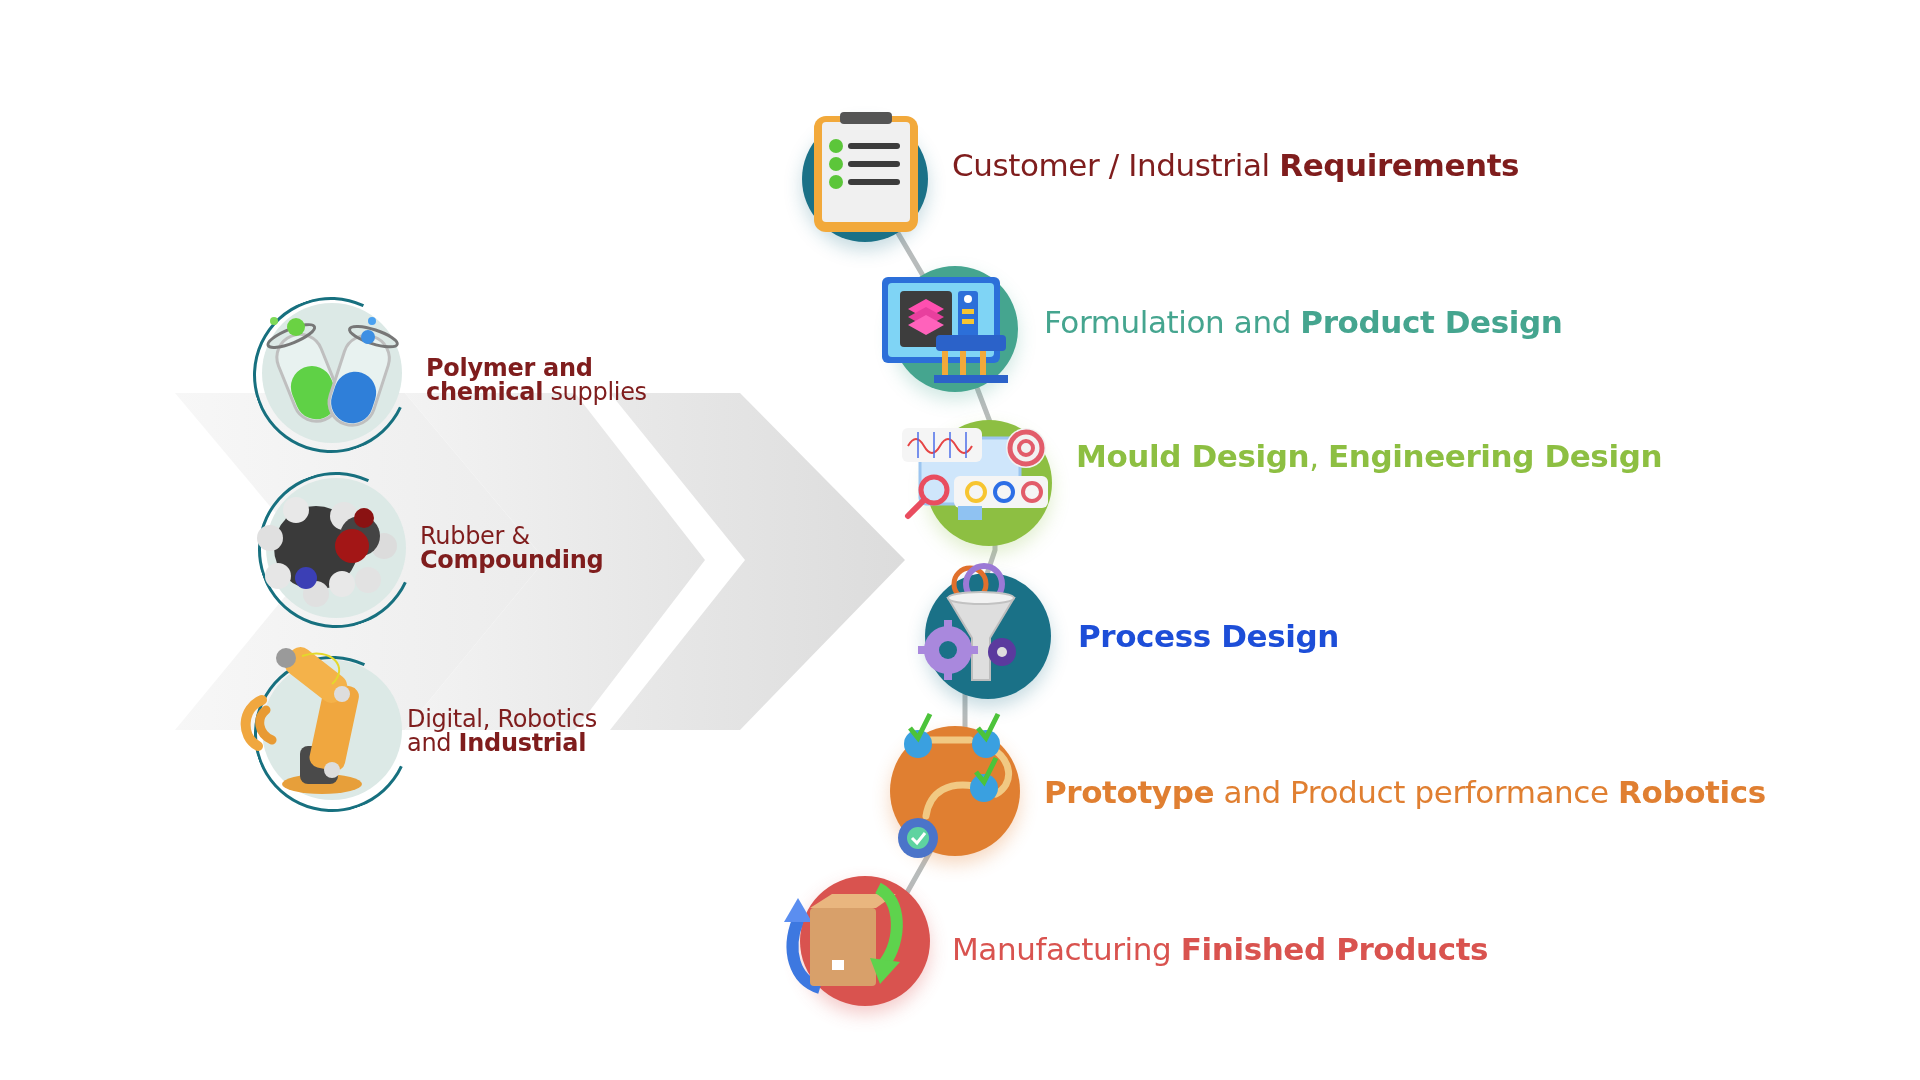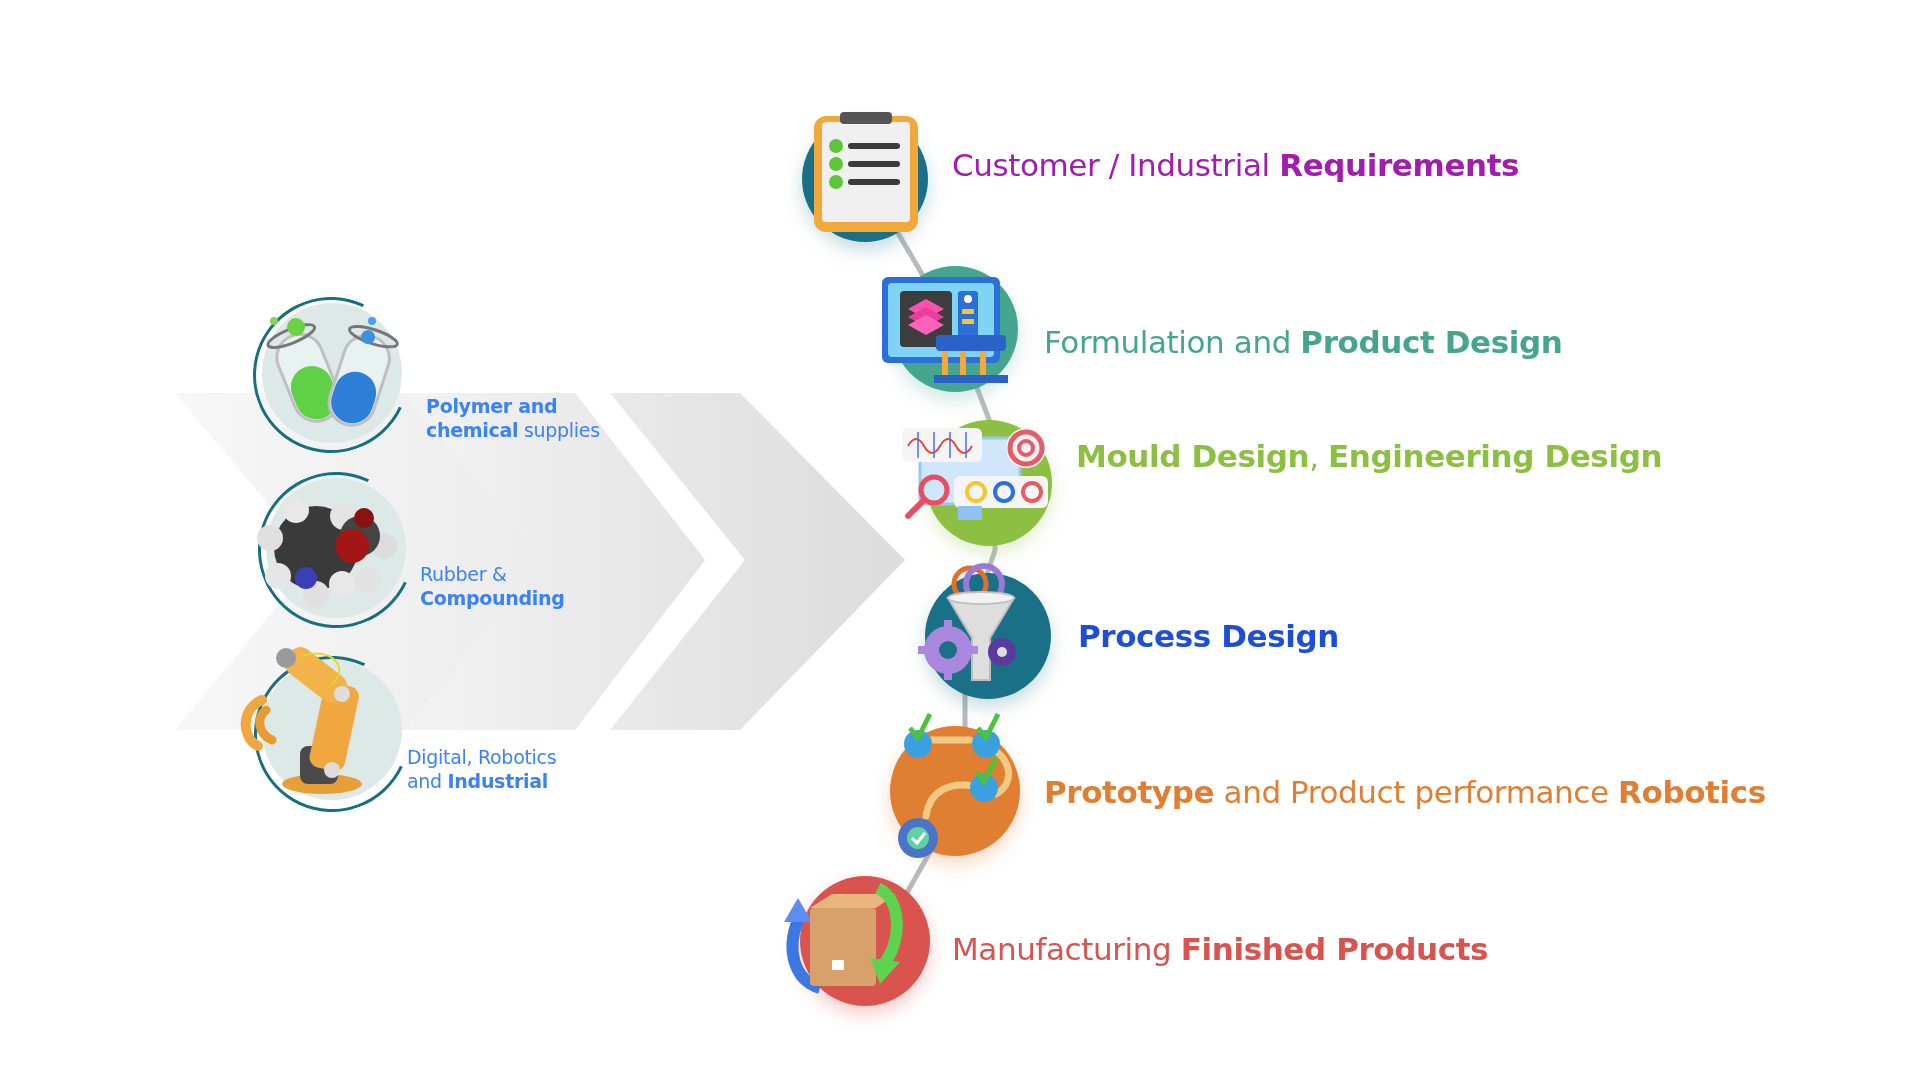--- a/index.html
+++ b/index.html
@@ -13,22 +13,22 @@
   .left-circle {
     position: absolute; width: 140px; height: 140px; border-radius: 50%;
     background: #dce9e6;
   }
   .left-ring {
     position: absolute; width: 150px; height: 150px; border-radius: 50%;
     border: 3px solid #17707f; border-right-color: transparent;
     transform: rotate(-20deg);
   }
   .left-label {
-    position: absolute; font-family: "DejaVu Sans", sans-serif; font-size: 19px;
-    line-height: 24px; color: #3b82f6; letter-spacing: -0.3px; margin-top: 38px;
+    position: absolute; font-family: "DejaVu Sans", sans-serif; font-size: 24px;
+    line-height: 24px; color: #7f1d1d; letter-spacing: -0.3px;
   }
   .left-label b { font-weight: bold; }
   
   .step-circle {
     position: absolute; width: 126px; height: 126px; border-radius: 50%;
   }
   .step-label {
     position: absolute; font-family: "DejaVu Sans", sans-serif; font-size: 31px;
     line-height: 44px; white-space: nowrap; letter-spacing: -0.4px;
   }
@@ -136,21 +136,21 @@
     <rect x="4" y="6" width="104" height="116" rx="12" fill="#f2a93b"></rect>
     <rect x="12" y="12" width="88" height="100" rx="4" fill="#f0f0f0"></rect>
     <rect x="30" y="2" width="52" height="12" rx="4" fill="#555"></rect>
     <circle cx="26" cy="36" r="7" fill="#5cc63a"></circle>
     <circle cx="26" cy="54" r="7" fill="#5cc63a"></circle>
     <circle cx="26" cy="72" r="7" fill="#5cc63a"></circle>
     <rect x="38" y="33" width="52" height="6" rx="3" fill="#3c3c3c"></rect>
     <rect x="38" y="51" width="52" height="6" rx="3" fill="#3c3c3c"></rect>
     <rect x="38" y="69" width="52" height="6" rx="3" fill="#3c3c3c"></rect>
   </svg>
-  <div class="step-label" style="left:952px;top:143px;color:#a21caf;">
+  <div class="step-label" style="left:952px;top:143px;color:#7f1d1d;">
     <span>Customer / Industrial </span><b>Requirements</b>
   </div>
 </div>
 
 <div>
   <div class="step-circle" style="left:892px;top:266px;background:#45a58f;box-shadow:0 8px 18px rgba(69,165,143,0.25);"></div>
   <svg class="icon-svg" style="left:880px;top:275px;" width="130" height="110" viewBox="0 0 130 110">
     <rect x="2" y="2" width="118" height="86" rx="6" fill="#2c6fd9"></rect>
     <rect x="8" y="8" width="106" height="74" rx="4" fill="#7fd4f5"></rect>
     <rect x="20" y="16" width="52" height="56" rx="4" fill="#3d3d3d"></rect>
@@ -160,21 +160,21 @@
     <rect x="78" y="16" width="20" height="46" rx="3" fill="#2c6fd9"></rect>
     <circle cx="88" cy="24" r="4" fill="#fff"></circle>
     <rect x="82" y="34" width="12" height="5" fill="#f7c531"></rect>
     <rect x="82" y="44" width="12" height="5" fill="#f7c531"></rect>
     <rect x="56" y="60" width="70" height="16" rx="4" fill="#2b62c9"></rect>
     <rect x="62" y="76" width="6" height="30" fill="#f2a93b"></rect>
     <rect x="80" y="76" width="6" height="30" fill="#f2a93b"></rect>
     <rect x="100" y="76" width="6" height="30" fill="#f2a93b"></rect>
     <rect x="54" y="100" width="74" height="8" fill="#2b62c9"></rect>
   </svg>
-  <div class="step-label" style="left:1044px;top:300px;color:#45a58f;margin-top:20px;">
+  <div class="step-label" style="left:1044px;top:300px;color:#45a58f;">
     <span>Formulation and </span><b>Product Design</b>
   </div>
 </div>
 
 <div>
   <div class="step-circle" style="left:926px;top:420px;background:#8dbf42;box-shadow:0 8px 18px rgba(141,191,66,0.25);"></div>
   <svg class="icon-svg" style="left:898px;top:424px;" width="150" height="100" viewBox="0 0 150 100">
     <rect x="22" y="14" width="100" height="66" rx="6" fill="#cfe6fb" stroke="#9cc5ef" stroke-width="3"></rect>
     <rect x="4" y="4" width="80" height="34" rx="6" fill="#f5f5f5"></rect>
     <path d="M10 22 Q18 8 26 22 T42 22 T58 22 T74 22" stroke="#e64545" stroke-width="2" fill="none"></path>

